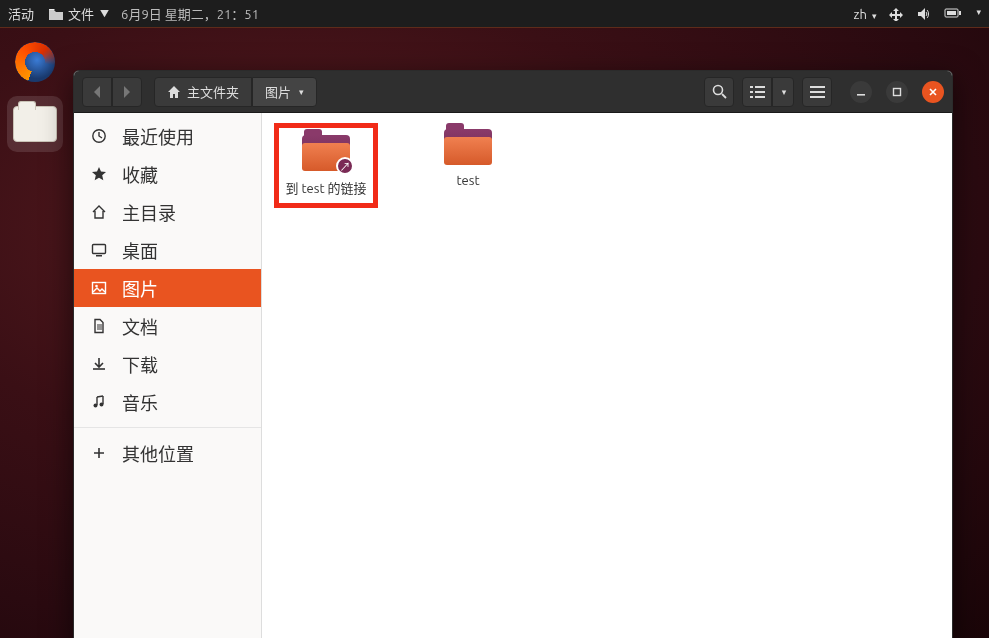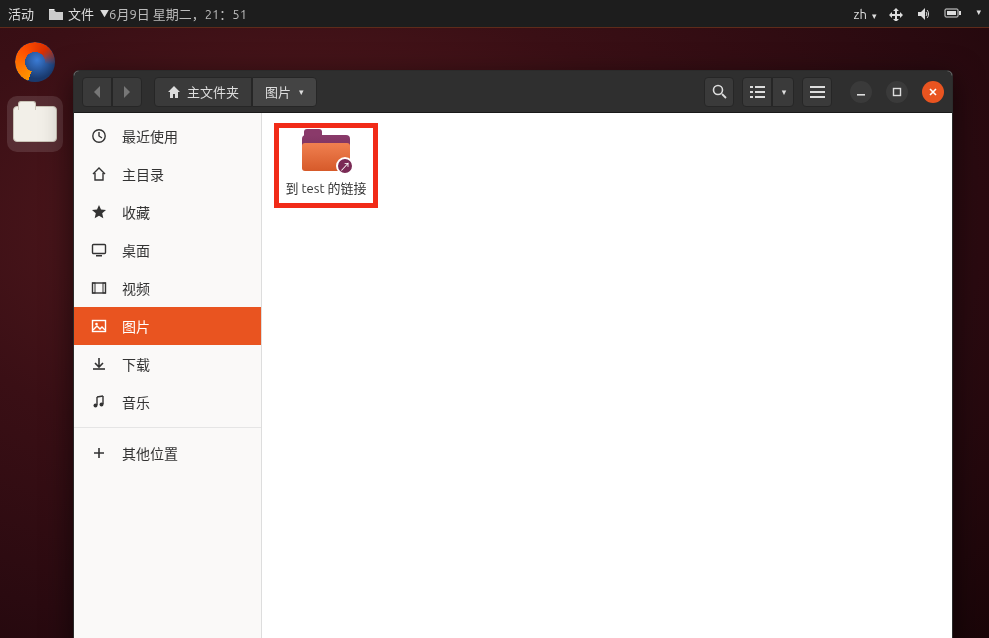--- a/index.html
+++ b/index.html
@@ -13,20 +13,21 @@
 
 .topbar {
   height: 28px;
   background: #1d1d1d;
   color: #ddd;
   display: flex;
   align-items: center;
   font-size: 13px;
   padding: 0 8px;
   border-bottom: 1px solid #5e2b1a;
+  gap: 12px;
 }
 .topbar .left { display:flex; align-items:center; gap:14px; }
 .topbar .center { flex:1; text-align:left; color:#bbb; }
 .topbar .right { display:flex; align-items:flex-start; gap:12px; }
 .topbar .folder-icon { display:inline-flex; align-items:center; gap:4px; }
 .tri-down { font-size:9px; display:inline-block; margin-left:2px; }
 
 
 .dock {
   position:absolute; left:0; top:28px; width:70px; height:610px;
@@ -101,21 +102,21 @@
 .wc.close{ background:#e95420; color:#fff; }
 
 
 .main { flex:1; display:flex; }
 .sidebar {
   width:188px; background:#faf9f8; border-right:1px solid #ddd;
   display:flex; flex-direction:column; padding-top:4px;
 }
 .sb-item {
   height:38px; display:flex; align-items:center; gap:14px;
-  padding:0 16px; color:#333; font-size:14px; cursor:pointer;
+  padding:0 16px; color:#333; font-size:18px; cursor:pointer;
 }
 .sb-item.active { background:#e95420; color:#fff; }
 .sb-sep { height:1px; background:#e5e5e5; margin:6px 0; }
 .sb-icon { width:18px; display:flex; justify-content:center; color:inherit; }
 
 .content {
   flex:1; background:#fff; padding:14px 16px;
   display:flex; align-items:flex-start; gap:46px;
 }
 .file-item {
@@ -274,61 +275,60 @@
             <svg width="16" height="16" viewBox="0 0 16 16">
               <circle cx="8" cy="8" r="6.2" fill="none" stroke="currentColor" stroke-width="1.4"></circle>
               <path d="M8 4v4l3 2" fill="none" stroke="currentColor" stroke-width="1.4"></path>
             </svg>
           </span>
         <span>最近使用</span>
       </div>
       <div class="sb-item">
         <span class="sb-icon">
             <svg width="16" height="16" viewBox="0 0 16 16">
+              <path fill="currentColor" d="M8 1l2 4.5 5 .5-3.8 3.3 1.1 4.9L8 11.8 3.7 14.2l1.1-4.9L1 6l5-.5z"></path>
+            </svg>
+          </span>
+        <span>收藏</span>
+      </div>
+      <div class="sb-item">
+        <span class="sb-icon">
+            <svg width="16" height="16" viewBox="0 0 16 16">
               <path fill="none" stroke="currentColor" stroke-width="1.4" d="M2 8l6-6 6 6M4 7v7h8V7"></path>
             </svg>
           </span>
         <span>主目录</span>
-      </div>
-      <div class="sb-item">
-        <span class="sb-icon">
-            <svg width="16" height="16" viewBox="0 0 16 16">
-              <path fill="currentColor" d="M8 1l2 4.5 5 .5-3.8 3.3 1.1 4.9L8 11.8 3.7 14.2l1.1-4.9L1 6l5-.5z"></path>
-            </svg>
-          </span>
-        <span>收藏</span>
       </div>
       <div class="sb-item">
         <span class="sb-icon">
             <svg width="16" height="16" viewBox="0 0 16 16">
               <rect x="1.5" y="2.5" width="13" height="9" rx="1" fill="none" stroke="currentColor" stroke-width="1.4"></rect>
               <rect x="5" y="13" width="6" height="1.5" fill="currentColor"></rect>
             </svg>
           </span>
         <span>桌面</span>
-      </div>
-      <div class="sb-item">
-        <span class="sb-icon">
-            <svg width="16" height="16" viewBox="0 0 16 16">
-              <rect x="1.5" y="3" width="13" height="10" fill="none" stroke="currentColor" stroke-width="1.4"></rect>
-              <rect x="1.5" y="3" width="2.5" height="10" fill="none" stroke="currentColor" stroke-width="1"></rect>
-              <rect x="12" y="3" width="2.5" height="10" fill="none" stroke="currentColor" stroke-width="1"></rect>
-            </svg>
-          </span>
-        <span>视频</span>
       </div>
       <div class="sb-item active">
         <span class="sb-icon">
             <svg width="16" height="16" viewBox="0 0 16 16">
               <rect x="1.5" y="2.5" width="13" height="11" fill="none" stroke="currentColor" stroke-width="1.4"></rect>
               <circle cx="5.5" cy="6" r="1.3" fill="currentColor"></circle>
               <path d="M2 12l4-4 3 3 2-2 3 3" fill="none" stroke="currentColor" stroke-width="1.4"></path>
             </svg>
           </span>
         <span>图片</span>
+      </div>
+      <div class="sb-item">
+        <span class="sb-icon">
+            <svg width="16" height="16" viewBox="0 0 16 16">
+              <path fill="none" stroke="currentColor" stroke-width="1.4" d="M4 1.5h5l3 3v10H4z"></path>
+              <path d="M6 7h5M6 9h5M6 11h5" stroke="currentColor" stroke-width="1.2"></path>
+            </svg>
+          </span>
+        <span>文档</span>
       </div>
       <div class="sb-item">
         <span class="sb-icon">
             <svg width="16" height="16" viewBox="0 0 16 16">
               <path d="M8 2v8M4 7l4 4 4-4" fill="none" stroke="currentColor" stroke-width="1.6"></path>
               <path d="M2 13h12" stroke="currentColor" stroke-width="1.6"></path>
             </svg>
           </span>
         <span>下载</span>
       </div>
@@ -358,15 +358,23 @@
     <div class="content">
       <div class="file-item highlight">
         <div class="folder-glyph">
           <div class="tab"></div>
             <div class="back"></div>
             <div class="front"></div>
           <div class="link-badge">↗</div>
         </div>
         <span style="line-height:1.45;">到 test 的链接</span>
       </div>
+      <div class="file-item">
+        <div class="folder-glyph">
+          <div class="tab"></div>
+            <div class="back"></div>
+            <div class="front"></div>
+        </div>
+        <span>test</span>
+      </div>
     </div>
   </div>
 </div>
 
 </body></html>

